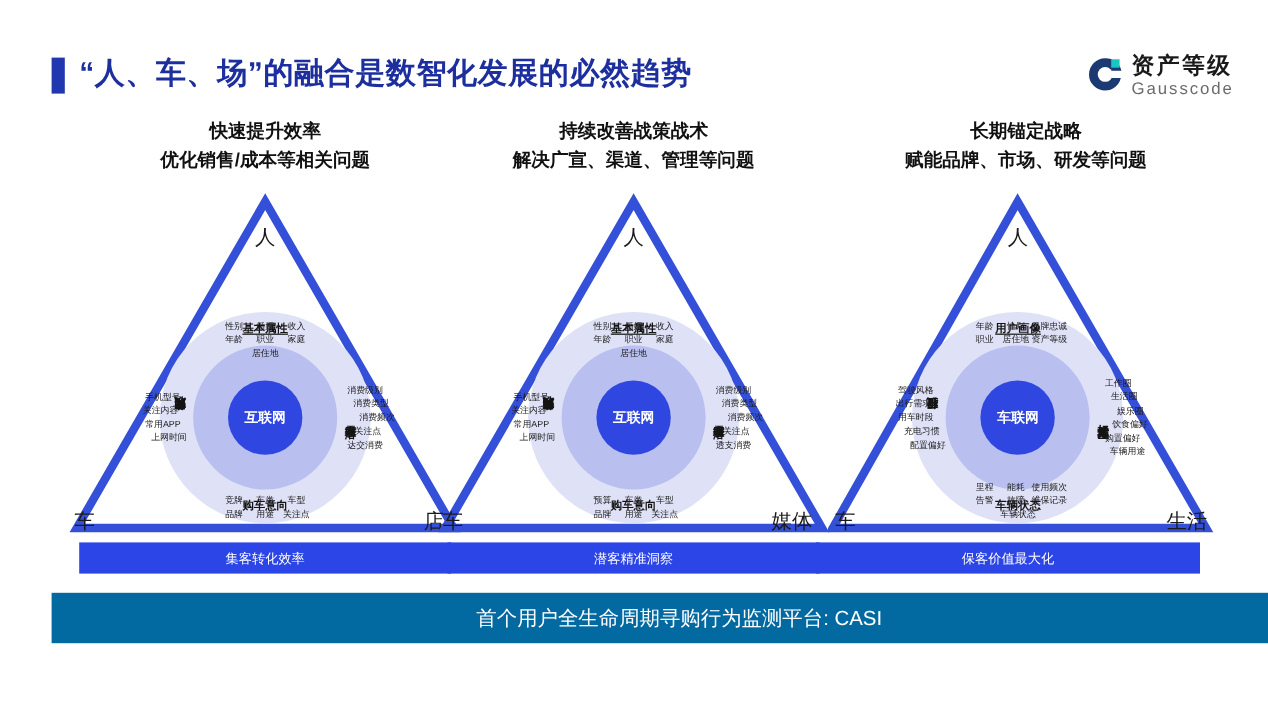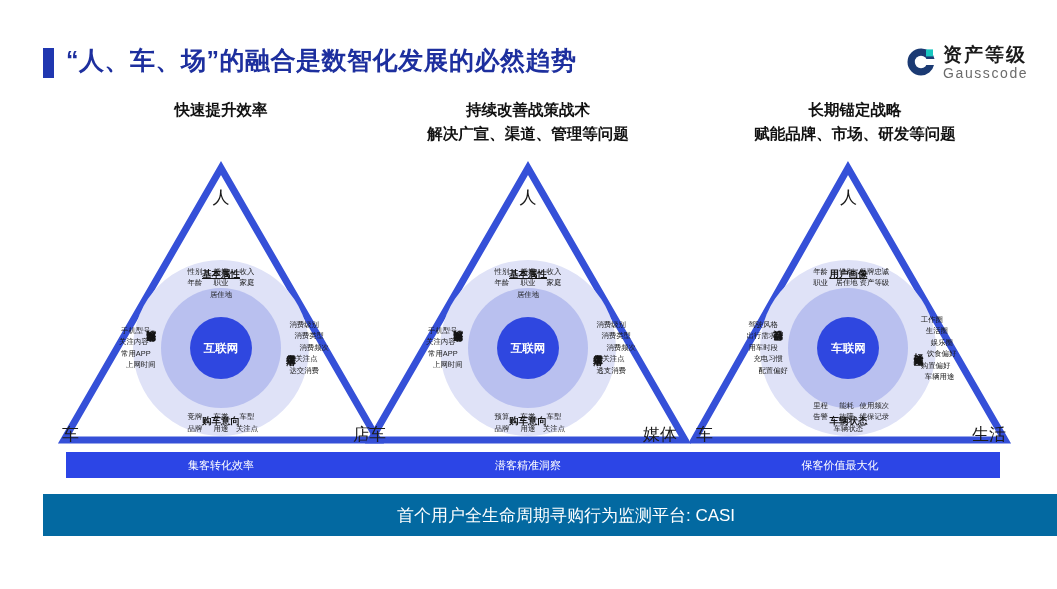--- a/index.html
+++ b/index.html
@@ -163,20 +163,21 @@
       <circle cx="16" cy="16" r="6.2" fill="#ffffff"></circle>
       <rect x="21" y="3.4" width="7" height="7" fill="#19c6c0"></rect>
     </svg>
     <div id="logo-cn">资产等级</div>
     <div id="logo-en">Gausscode</div>
   </div>
 </div>
 
 <div class="col-head" id="head-1">
   <span class="l1">快速提升效率</span>
+  <span class="l2">优化销售/成本等相关问题</span>
 </div>
 <div class="col-head" id="head-2">
   <span class="l1">持续改善战策战术</span>
   <span class="l2">解决广宣、渠道、管理等问题</span>
 </div>
 <div class="col-head" id="head-3">
   <span class="l1">长期锚定战略</span>
   <span class="l2">赋能品牌、市场、研发等问题</span>
 </div>
 

